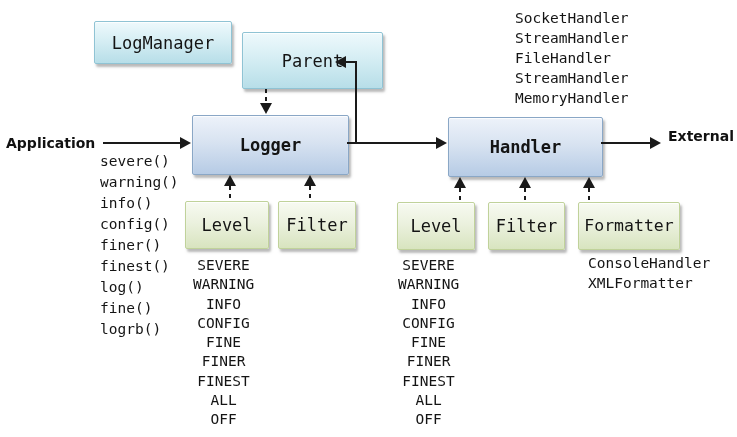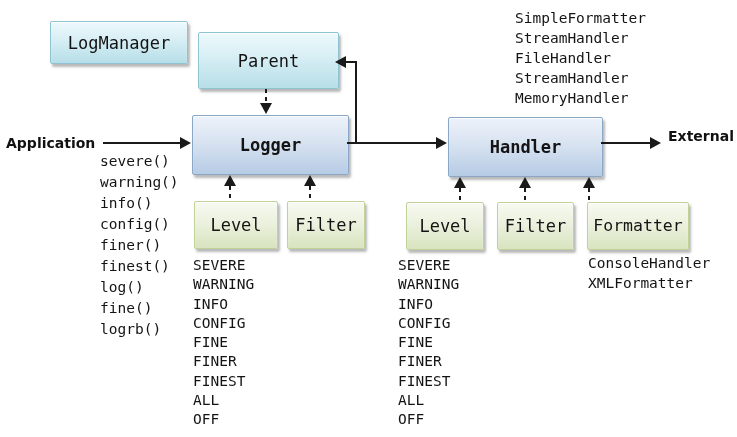--- a/index.html
+++ b/index.html
@@ -10,36 +10,36 @@
   
   .box{
     position:absolute;display:flex;align-items:center;justify-content:center;
     flex-direction:column;border-radius:2px;font-size:17px;line-height:20px;
     box-shadow:2px 3px 2.5px rgba(128,128,128,.55), inset 0 1px 1px rgba(255,255,255,.85);
     text-align:center;
   }
   .box.cyan{
     background:linear-gradient(to bottom, var(--cyan-box-top,#eef9fc) 0%, #d6eef4 45%, var(--cyan-box-bottom,#b7dee8) 100%);
     border:1.5px solid var(--cyan-border,#8fc3d4);
+    margin-left:44px;
   }
   .box.blue{
     background:linear-gradient(to bottom, var(--blue-box-top,#edf2fa) 0%, #d8e3f1 45%, var(--blue-box-bottom,#b6cbe5) 100%);
     border:1.5px solid var(--blue-border,#8aa7c6);
     font-weight:bold;
   }
   .box.green{
     background:linear-gradient(to bottom, var(--green-box-top,#f7faf1) 0%, #ebf1de 45%, var(--green-box-bottom,#d8e4bf) 100%);
     border:1.5px solid var(--green-border,#c0d29a);
-    margin-left:9px;
   }
   
   .list{position:absolute;font-size:14.5px;white-space:pre;}
   .lh21 div{line-height:21px;}
   .lh20 div{line-height:20px;}
-  .lh193 div{line-height:19.3px;}
+  .lh193 div{line-height:19.3px;text-align:center;}
   
   .elabel{
     position:absolute;font-family:"DejaVu Sans","Liberation Sans",sans-serif;
     font-weight:bold;font-size:14px;line-height:16px;color:#111;
   }
   .elabel.center div{line-height:20px;text-align:center;}
   
   .line-h{position:absolute;height:2px;background:var(--arrow,#1a1a1a);}
   .line-v{position:absolute;width:2px;background:var(--arrow,#1a1a1a);}
   .dash-v{
@@ -95,21 +95,21 @@
 
   <div class="elabel" style="left:6px;top:135px">Application</div>
 
 
   <div class="elabel center" style="left:668px;top:126px;width:66px">
       <div>External</div>
     </div>
 
   <div class="list lh21" style="left:100px;top:151px"><div>severe()</div><div>warning()</div><div>info()</div><div>config()</div><div>finer()</div><div>finest()</div><div>log()</div><div>fine()</div><div>logrb()</div></div>
 
-  <div class="list lh20" style="left:515px;top:8px"><div>SimpleFormatter</div><div>StreamHandler</div><div>FileHandler</div><div>StreamHandler</div><div>MemoryHandler</div></div>
+  <div class="list lh20" style="left:515px;top:8px"><div>SocketHandler</div><div>StreamHandler</div><div>FileHandler</div><div>StreamHandler</div><div>MemoryHandler</div></div>
 
   <div class="list lh193" style="left:193px;top:256px"><div>SEVERE</div><div>WARNING</div><div>INFO</div><div>CONFIG</div><div>FINE</div><div>FINER</div><div>FINEST</div><div>ALL</div><div>OFF</div></div>
 
   <div class="list lh193" style="left:398px;top:256px"><div>SEVERE</div><div>WARNING</div><div>INFO</div><div>CONFIG</div><div>FINE</div><div>FINER</div><div>FINEST</div><div>ALL</div><div>OFF</div></div>
 
   <div class="list lh20" style="left:588px;top:253px"><div>ConsoleHandler</div><div>XMLFormatter</div></div>
 
   <div class="line-h" style="left:103px;top:142px;width:77px"></div>
   <div class="head right" style="left:180px;top:137px"></div>
 

